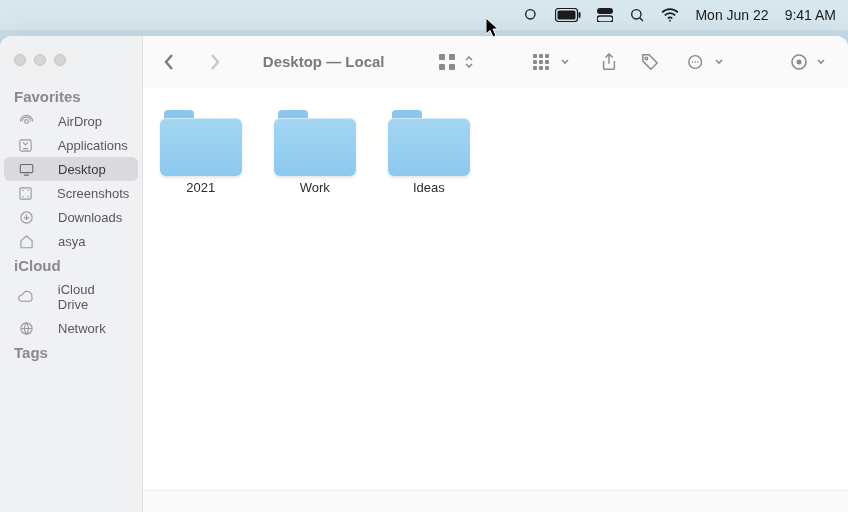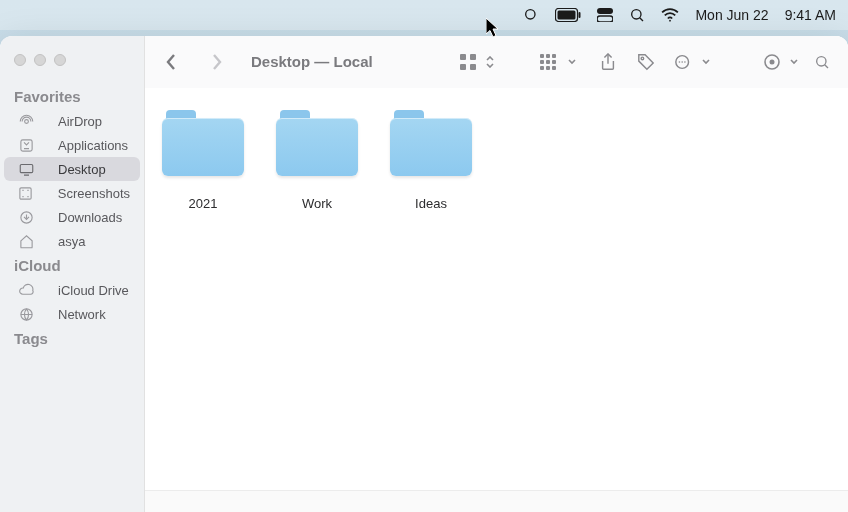--- a/index.html
+++ b/index.html
@@ -110,21 +110,21 @@
       flex: 1;
       display: flex;
       flex-direction: column;
       background: #fff;
     }
     .toolbar {
       height: 52px;
       display: flex;
       align-items: center;
       padding: 0 12px;
-      gap: 10px;
+      gap: 24px;
       border-bottom: 1px solid transparent;
       background: rgba(250,250,251,0.95);
     }
     .nav-arrows {
       display: flex;
       gap: 18px;
       padding-right: 10px;
       color: #9a9a9e;
     }
     .toolbar-title {
@@ -152,21 +152,21 @@
       align-content: flex-start;
       gap: 28px 30px;
       overflow: auto;
       background: #fff;
     }
     .folder-item {
       width: 84px;
       display: flex;
       flex-direction: column;
       align-items: center;
-      gap: 20px;
+      gap: 4px;
     }
     .folder-icon {
       width: 82px; height: 66px;
       position: relative;
     }
     .folder-icon .tab {
       position: absolute;
       left: 4px; top: 0;
       width: 30px; height: 12px;
       background: #8bc6ec;

